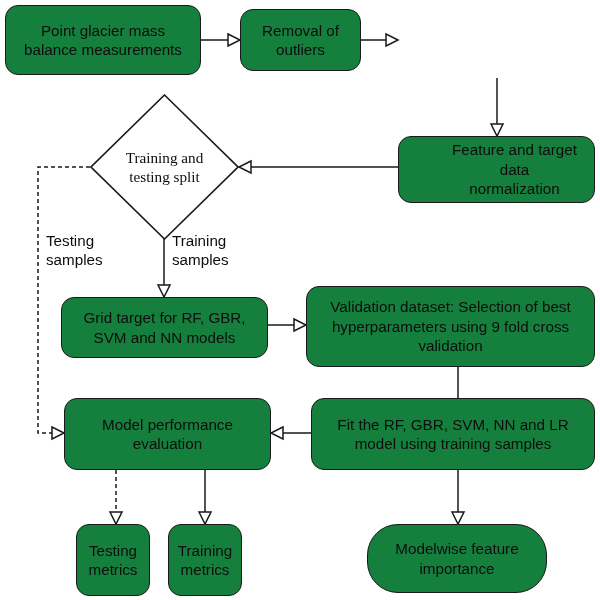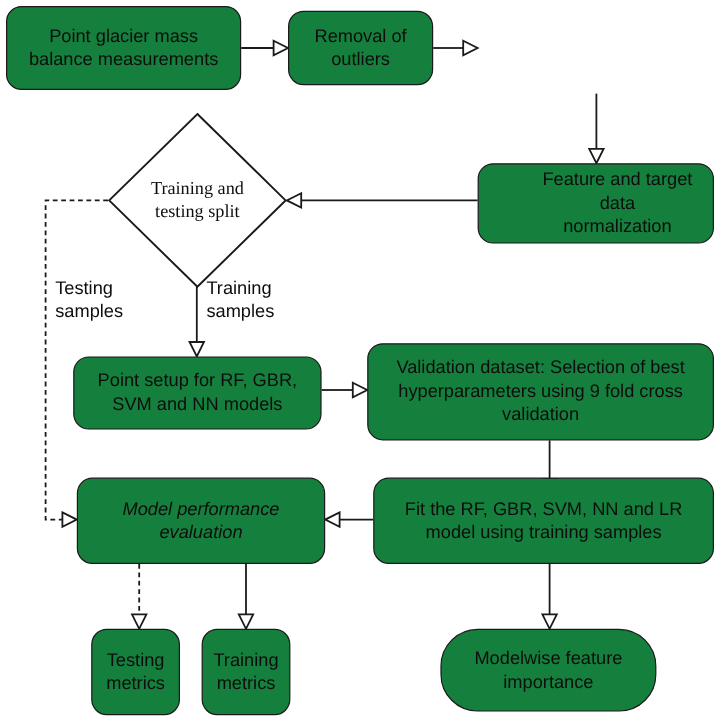--- a/index.html
+++ b/index.html
@@ -121,36 +121,36 @@
     <div class="dlabel" style="white-space: pre-line;">Training and
 testing split</div>
   </div>
 
   <div class="edge-label" style="left: 46px; top: 231px; width: 90px; white-space: pre-line;">Testing
 samples</div>
   <div class="edge-label" style="left: 172px; top: 231px; width: 90px; white-space: pre-line;">Training
 samples</div>
 
   <div class="node rnd fs15" style="left:61px;top:297px;width:207px;height:61px;">
-    <span style="white-space: pre-line;">Point setup for RF, GBR,
+    <span style="white-space: pre-line;">Grid target for RF, GBR,
 SVM and NN models</span>
   </div>
 
   <div class="node rnd fs15" style="left:306px;top:286px;width:289px;height:81px;">
     <span style="white-space: pre-line;">Validation dataset: Selection of best
 hyperparameters using 9 fold cross
 validation</span>
   </div>
 
   <div class="node rnd fs15" style="left:311px;top:398px;width:284px;height:72px;">
     <span style="white-space: pre-line;">Fit the RF, GBR, SVM, NN and LR
 model using training samples</span>
   </div>
 
-  <div class="node rnd fs15" style="left:64px;top:398px;width:207px;height:72px;font-style:italic;">
+  <div class="node rnd fs15" style="left:64px;top:398px;width:207px;height:72px;">
     <span style="white-space: pre-line;">Model performance
 evaluation</span>
   </div>
 
   <div class="node rnd fs15" style="left:76px;top:524px;width:74px;height:72px;">
     <span style="white-space: pre-line;">Testing
 metrics</span>
   </div>
 
   <div class="node rnd fs15" style="left:168px;top:524px;width:74px;height:72px;">

